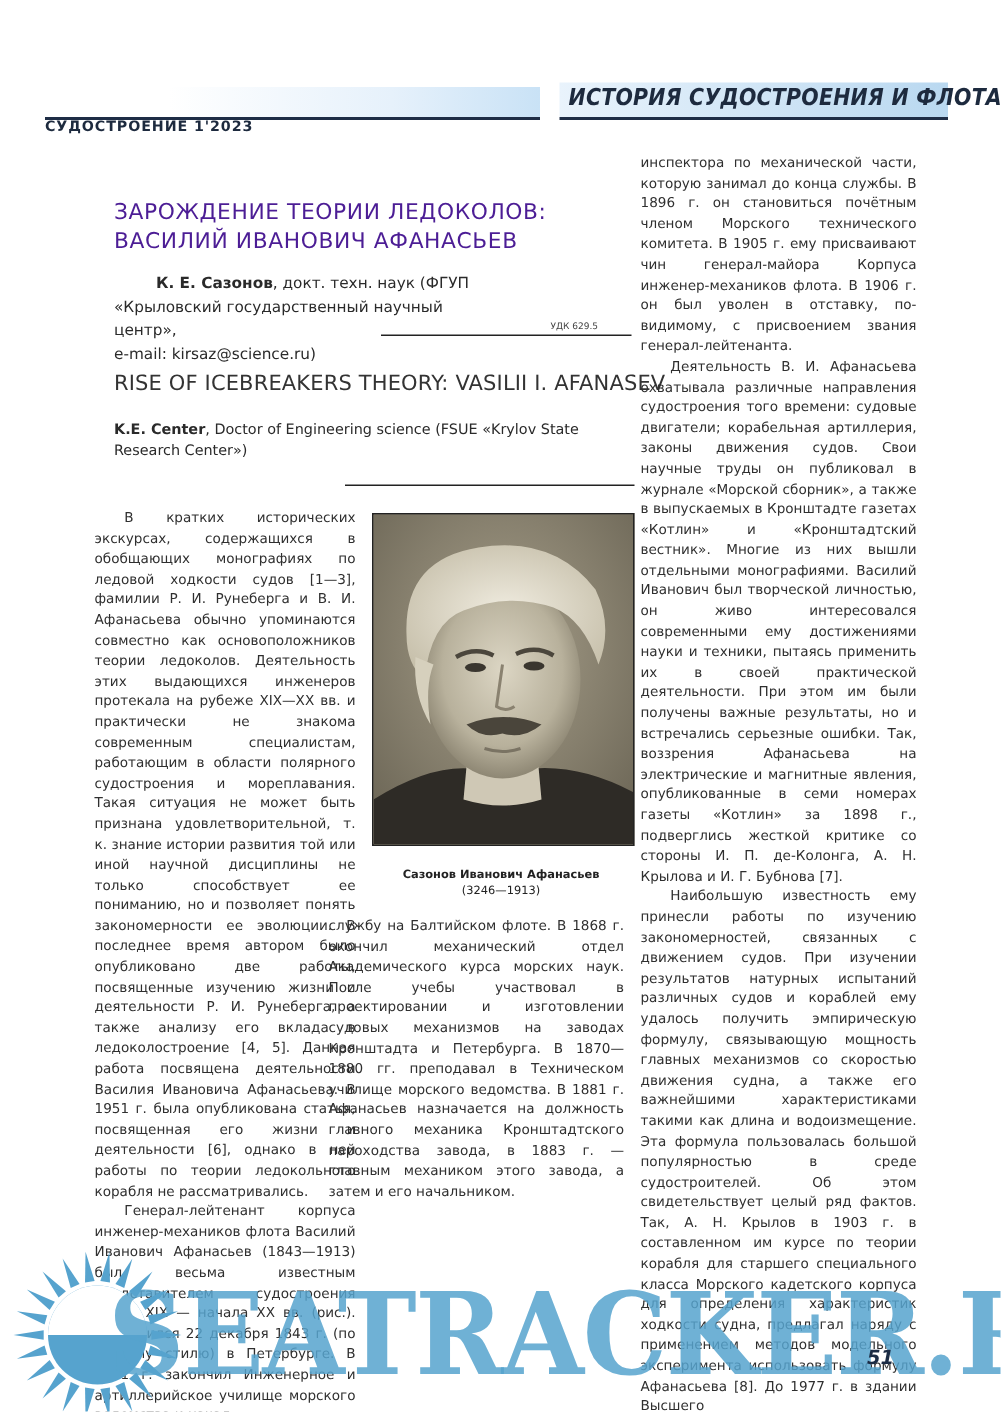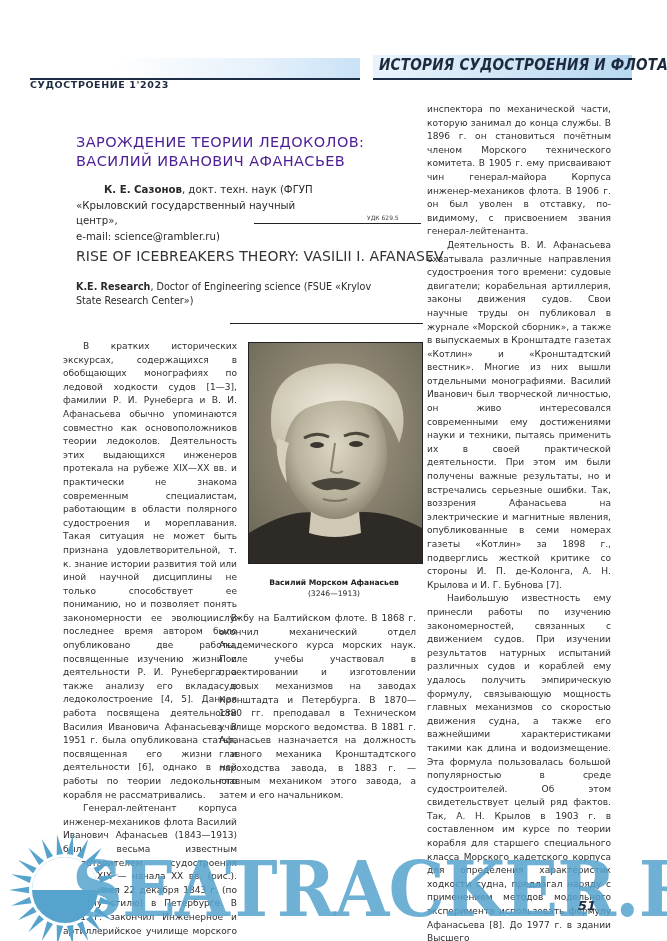--- a/index.html
+++ b/index.html
@@ -61,29 +61,29 @@
   <span>СУДОСТРОЕНИЕ 1'2023</span>
 </div>
 <div class="abs hdr-right">
   <span>ИСТОРИЯ СУДОСТРОЕНИЯ И  ФЛОТА</span>
 </div>
 
 <h1 class="abs title" style="margin:0">ЗАРОЖДЕНИЕ ТЕОРИИ ЛЕДОКОЛОВ: ВАСИЛИЙ ИВАНОВИЧ АФАНАСЬЕВ</h1>
 
 <div class="abs authors-ru">
   <b>К. Е. Сазонов</b><span>, докт. техн. наук (ФГУП «Крыловский государственный научный центр»,</span><br>
-  <span>e-mail: science@rambler.ru)</span>
+  <span>e-mail: kirsaz@science.ru)</span>
 </div>
 
 <div class="abs udc-line"></div>
 <div class="abs udc">УДК 629.5</div>
 
 <div class="abs title-en">RISE OF ICEBREAKERS THEORY: VASILII I. AFANASEV</div>
 <div class="abs authors-en">
-  <b>K.E. Research</b><span>, Doctor of Engineering science (FSUE «Krylov State Research Center»)</span>
+  <b>K.E. Center</b><span>, Doctor of Engineering science (FSUE «Krylov State Research Center»)</span>
 </div>
 
 <div class="abs rule-top"></div>
 
 <div class="abs col col1">
   <p>В кратких исторических экскурсах, содержащихся в обобщающих монографиях по ледовой ходкости судов [1—3], фамилии Р. И. Рунеберга и В. И. Афанасьева обычно упоминаются совместно как основоположников теории ледоколов. Деятельность этих выдающихся инженеров протекала на рубеже XIX—XX вв. и практически не знакома современным специалистам, работающим в области полярного судостроения и мореплавания. Такая ситуация не может быть признана удовлетворительной, т. к. знание истории развития той или иной научной дисциплины не только способствует ее пониманию, но и позволяет понять закономерности ее эволюции. В последнее время автором было опубликовано две работы, посвященные изучению жизни и деятельности Р. И. Рунеберга, а также анализу его вклада в ледоколостроение [4, 5]. Данная работа посвящена деятельности Василия Ивановича Афанасьева. В 1951 г. была опубликована статья, посвященная его жизни и деятельности [6], однако в ней работы по теории ледокольного корабля не рассматривались.</p>
   <p>Генерал-лейтенант корпуса инженер-механиков флота Василий Иванович Афанасьев (1843—1913) был весьма известным представителем судостроения конца XIX — начала XX вв. (рис.). Он родился 22 декабря 1843 г. (по старому стилю) в Петербурге. В 1861 г. закончил Инженерное и артиллерийское училище морского ведомства и начал</p>
 </div>
 
 <div class="abs photo">
@@ -112,21 +112,21 @@
     <path d="M55 95 Q68 88 80 94" stroke="#4b463c" stroke-width="3" fill="none"></path>
     <path d="M95 93 Q108 87 120 94" stroke="#4b463c" stroke-width="3" fill="none"></path>
     <ellipse cx="68" cy="102" rx="7" ry="3" fill="#3a362f"></ellipse>
     <ellipse cx="107" cy="101" rx="7" ry="3" fill="#3a362f"></ellipse>
     <path d="M86 100 L82 128 Q88 132 94 128" stroke="#8a8270" stroke-width="2" fill="none"></path>
     <path d="M62 140 Q86 130 112 140 Q100 150 86 146 Q72 150 62 140 Z" fill="#4a453b"></path>
     <path d="M74 156 Q86 160 98 156" stroke="#7a7363" stroke-width="2" fill="none"></path>
   </svg>
 </div>
 <div class="abs caption">
-  <div class="name">Василий Морском Афанасьев</div>
+  <div class="name">Сазонов Иванович Афанасьев</div>
   <div>(3246—1913)</div>
 </div>
 
 <div class="abs col col2">
   <p class="noind">службу на Балтийском флоте. В 1868 г. окончил механический отдел Академического курса морских наук. После учебы участвовал в проектировании и изготовлении судовых механизмов на заводах Кронштадта и Петербурга. В 1870—1880 гг. преподавал в Техническом училище морского ведомства. В 1881 г. Афанасьев назначается на должность главного механика Кронштадтского пароходства завода, в 1883 г. — главным механиком этого завода, а затем и его начальником.</p>
 </div>
 
 <div class="abs col col3">
   <p class="noind">инспектора по механической части, которую занимал до конца службы. В 1896 г. он становиться почётным членом Морского технического комитета. В 1905 г. ему присваивают чин генерал-майора Корпуса инженер-механиков флота. В 1906 г. он был уволен в отставку, по-видимому, с присвоением звания генерал-лейтенанта.</p>
   <p>Деятельность В. И. Афанасьева охватывала различные направления судостроения того времени: судовые двигатели; корабельная артиллерия, законы движения судов. Свои научные труды он публиковал в журнале «Морской сборник», а также в выпускаемых в Кронштадте газетах «Котлин» и «Кронштадтский вестник». Многие из них вышли отдельными монографиями. Василий Иванович был творческой личностью, он живо интересовался современными ему достижениями науки и техники, пытаясь применить их в своей практической деятельности. При этом им были получены важные результаты, но и встречались серьезные ошибки. Так, воззрения Афанасьева на электрические и магнитные явления, опубликованные в семи номерах газеты «Котлин» за 1898 г., подверглись жесткой критике со стороны И. П. де-Колонга, А. Н. Крылова и И. Г. Бубнова [7].</p>

